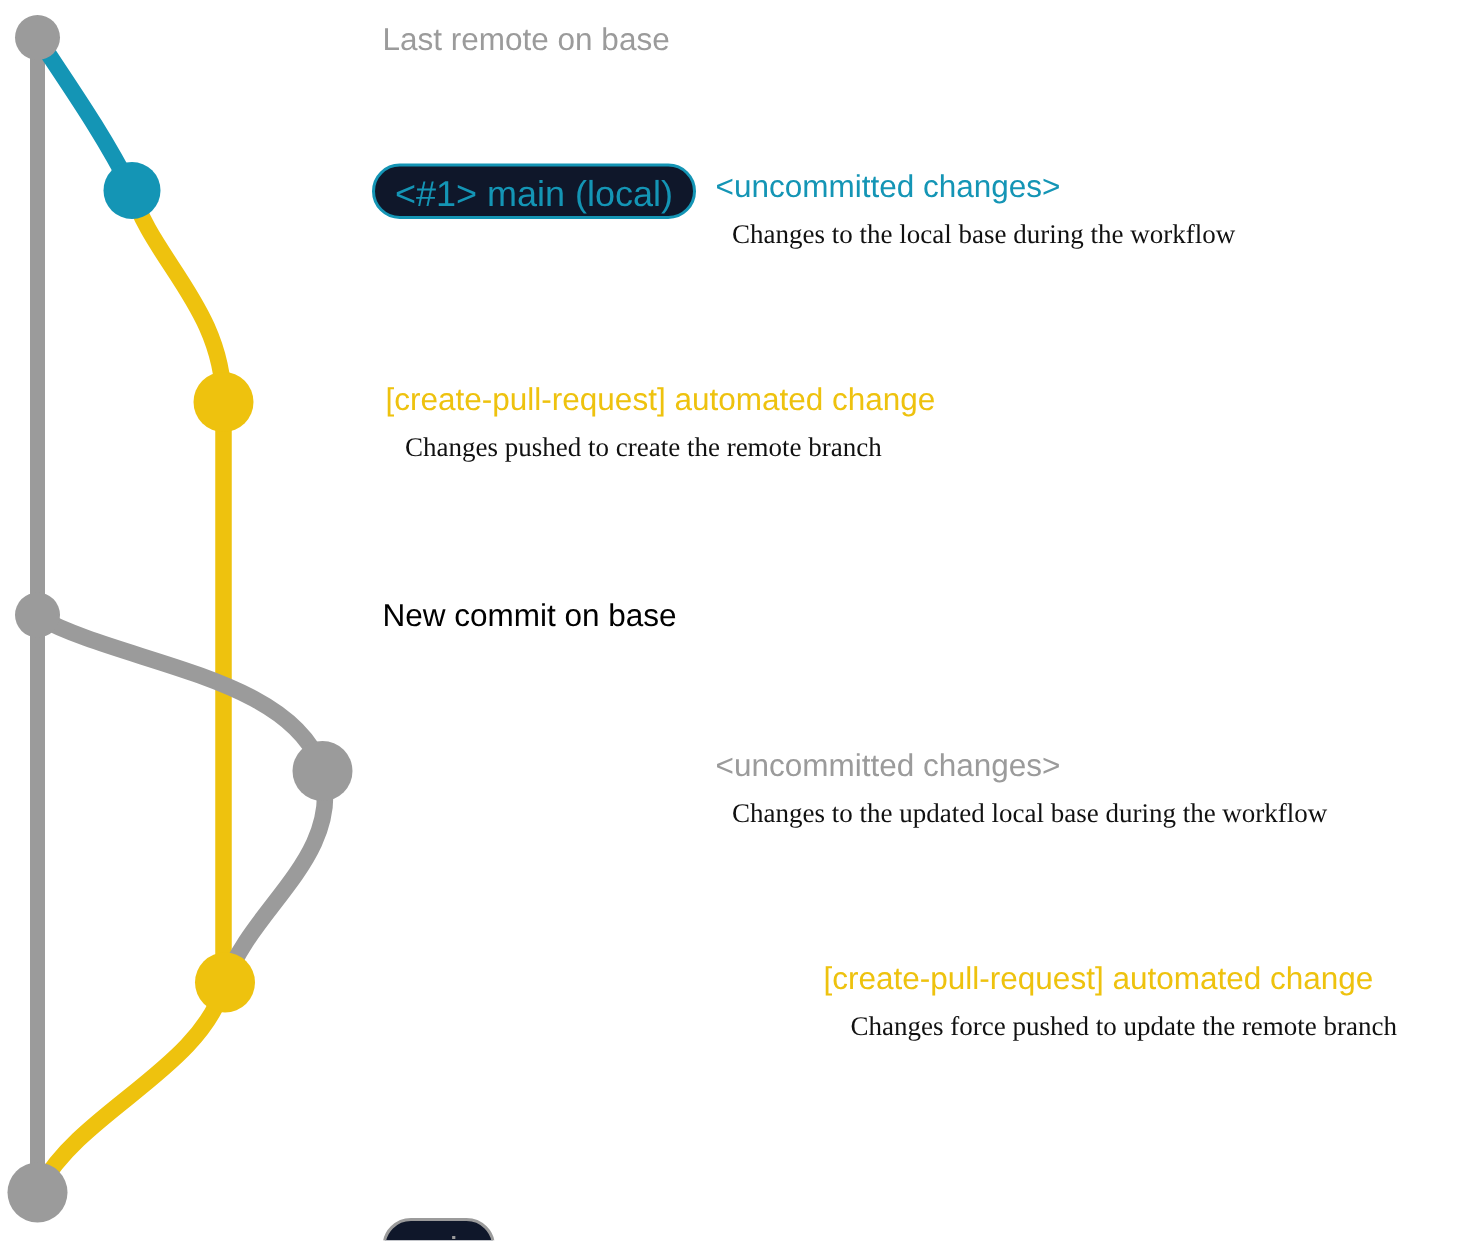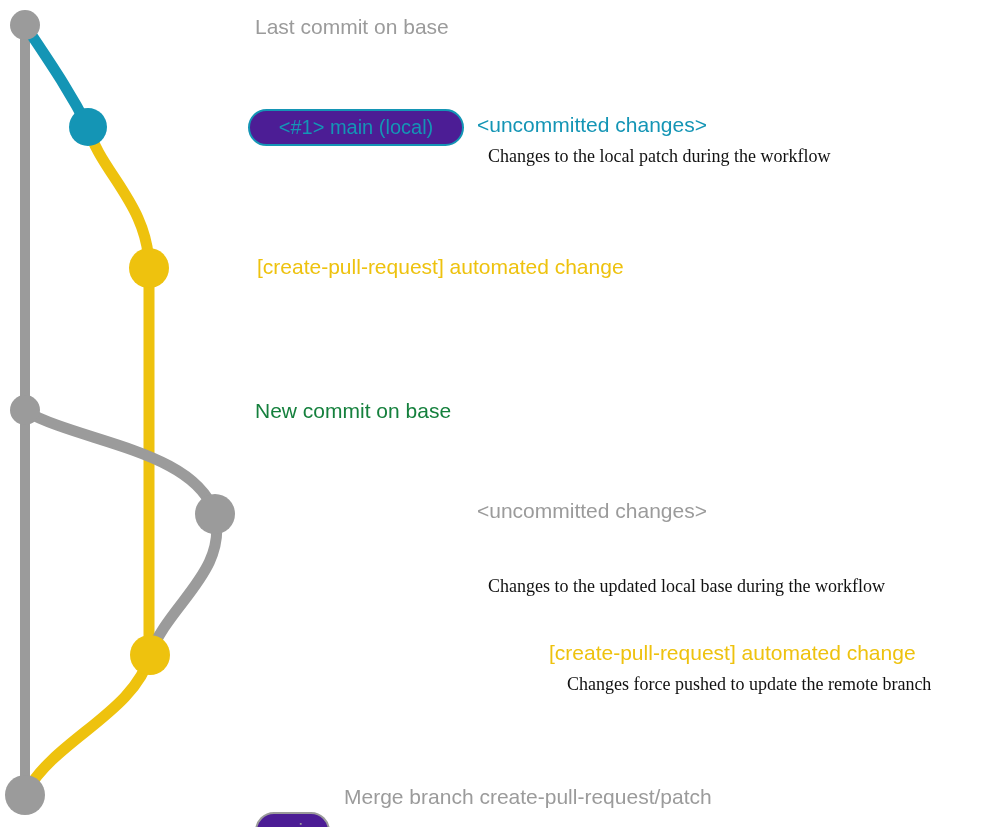--- a/index.html
+++ b/index.html
@@ -17,25 +17,25 @@
     font-size: 21px;
     line-height: 24px;
     white-space: nowrap;
   }
   .badge {
     position: absolute;
     box-sizing: border-box;
     border: 2px solid currentColor;
     border-radius: 19px;
     display: flex;
-    align-items: center;
+    align-items: flex-end;
     justify-content: center;
-    font-size: 20px;
+    font-size: 24px;
     white-space: nowrap;
-    background: #4c1d95;
+    background: #0f172a;
   }
   .caption {
     position: absolute;
     font-family: "Liberation Serif", serif;
     font-size: 18px;
     line-height: 22px;
     white-space: nowrap;
   }
 </style>
 </head>
@@ -59,36 +59,36 @@
 
     <circle cx="25" cy="25" r="15" fill="#9b9b9b"></circle>
     <circle cx="88" cy="127" r="19" fill="#1495b5"></circle>
     <circle cx="149" cy="268" r="20" fill="#eec20e"></circle>
     <circle cx="25" cy="410" r="15" fill="#9b9b9b"></circle>
     <circle cx="215" cy="514" r="20" fill="#9b9b9b"></circle>
     <circle cx="150" cy="655" r="20" fill="#eec20e"></circle>
     <circle cx="25" cy="795" r="20" fill="#9b9b9b"></circle>
   </svg>
 
-  <div class="glabel" style="left: 255px; top: 15px; color: rgb(155, 155, 155);">Last commit on base</div>
+  <div class="glabel" style="left: 255px; top: 15px; color: rgb(155, 155, 155);">Last remote on base</div>
 
   <div class="badge" style="left: 248px; top: 109px; width: 216px; height: 37px; color: rgb(20, 149, 181);">
     <span>&lt;#1&gt; main (local)</span>
   </div>
   <div class="glabel" style="left: 477px; top: 113px; color: rgb(20, 149, 181);">&lt;uncommitted changes&gt;</div>
-  <div class="caption" style="left: 488px; top: 145px; color: rgb(17, 17, 17);">Changes to the local patch during the workflow</div>
+  <div class="caption" style="left: 488px; top: 145px; color: rgb(17, 17, 17);">Changes to the local base during the workflow</div>
 
   <div class="glabel" style="left: 257px; top: 255px; color: rgb(238, 194, 14);">[create-pull-request] automated change</div>
+  <div class="caption" style="left: 270px; top: 287px; color: rgb(17, 17, 17);">Changes pushed to create the remote branch</div>
 
-  <div class="glabel" style="left: 255px; top: 399px; color: #15803d;">New commit on base</div>
+  <div class="glabel" style="left: 255px; top: 399px; color: #000000;">New commit on base</div>
 
   <div class="glabel" style="left: 477px; top: 499px; color: rgb(155, 155, 155);">&lt;uncommitted changes&gt;</div>
-  <div class="caption" style="left: 488px; top: 531px; color: rgb(17, 17, 17); margin-top: 44px;">Changes to the updated local base during the workflow</div>
+  <div class="caption" style="left: 488px; top: 531px; color: rgb(17, 17, 17);">Changes to the updated local base during the workflow</div>
 
   <div class="glabel" style="left: 549px; top: 641px; color: rgb(238, 194, 14);">[create-pull-request] automated change</div>
   <div class="caption" style="left: 567px; top: 673px; color: rgb(17, 17, 17);">Changes force pushed to update the remote branch</div>
 
   <div class="badge" style="left: 255px; top: 776px; width: 75px; height: 38px; color: rgb(155, 155, 155); margin-top: 36px;">
     <span>main</span>
   </div>
-  <div class="glabel" style="left: 344px; top: 785px; color: rgb(155, 155, 155);">Merge branch create-pull-request/patch</div>
 
 </div>
 
 </body></html>

